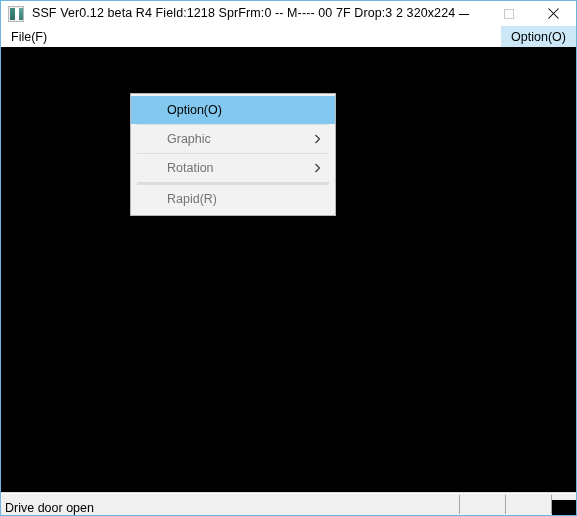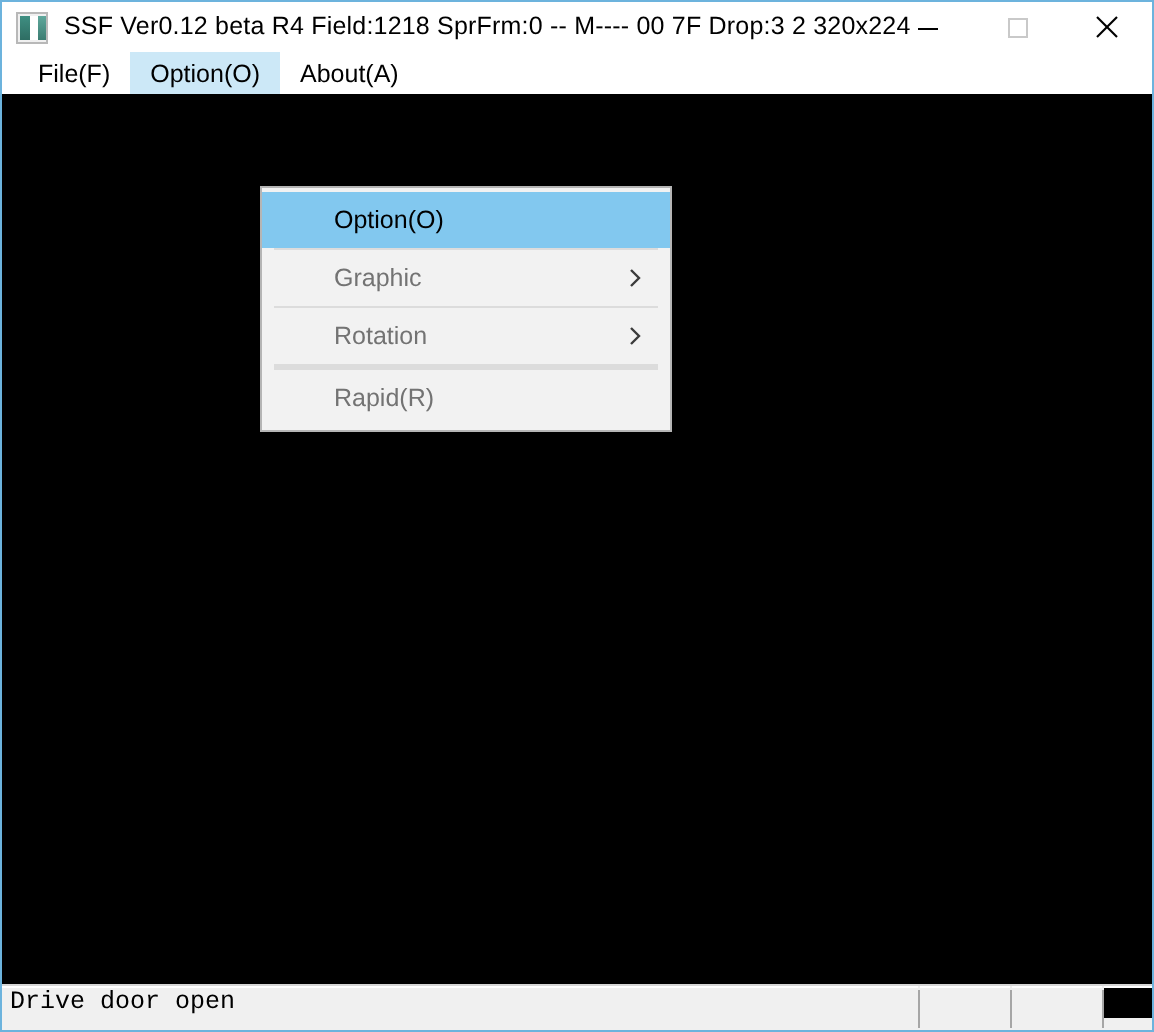--- a/index.html
+++ b/index.html
@@ -95,23 +95,24 @@
   .win-btn svg { display: block; }
 
   
   #menu-bar {
     position: relative;
     height: 21px;
     flex: 0 0 21px;
     background: #ffffff;
     display: flex;
     align-items: stretch;
-    padding-left: 8px;
+    padding-left: 0;
     user-select: none;
     z-index: 30;
+    justify-content: space-between;
   }
   .menubar-item {
     display: flex;
     align-items: center;
     padding: 0 10px;
     font-size: 12.5px;
     color: #000000;
     white-space: nowrap;
     cursor: default;
     background: transparent;
@@ -182,26 +183,25 @@
     flex: 0 0 23px;
     background: #f0f0f0;
     display: flex;
     align-items: stretch;
     box-sizing: border-box;
     border-top: 1px solid #d6d6d6;
   }
   .status-pane {
     position: relative;
     display: flex;
-    align-items: flex-start;
+    align-items: flex-end;
     box-sizing: border-box;
     background: #f0f0f0;
     border-right: 1px solid #a6a6a6;
     border-top: 1px solid #ffffff;
-    font-family: Liberation Mono, monospace;
   }
   .status-pane.main {
     flex: 1 1 auto;
     padding-left: 4px;
     font-size: 12.5px;
     color: #000000;
     white-space: nowrap;
     border-right: none;
   }
   .status-sep {
@@ -260,23 +260,20 @@
     </div>
   </div>
 
   <div id="menu-bar">
     <div class="menubar-item">
       <span>File(F)</span>
     </div>
     <div class="menubar-item active">
       <span>Option(O)</span>
     </div>
-    <div class="menubar-item">
-      <span>About(A)</span>
-    </div>
   </div>
 
   <div id="client-area">
 
     <div id="dropdown-menu">
 
       <div class="menu-entry selected">
         <span>Option(O)</span>
       </div>
       <div class="menu-sep"></div>

